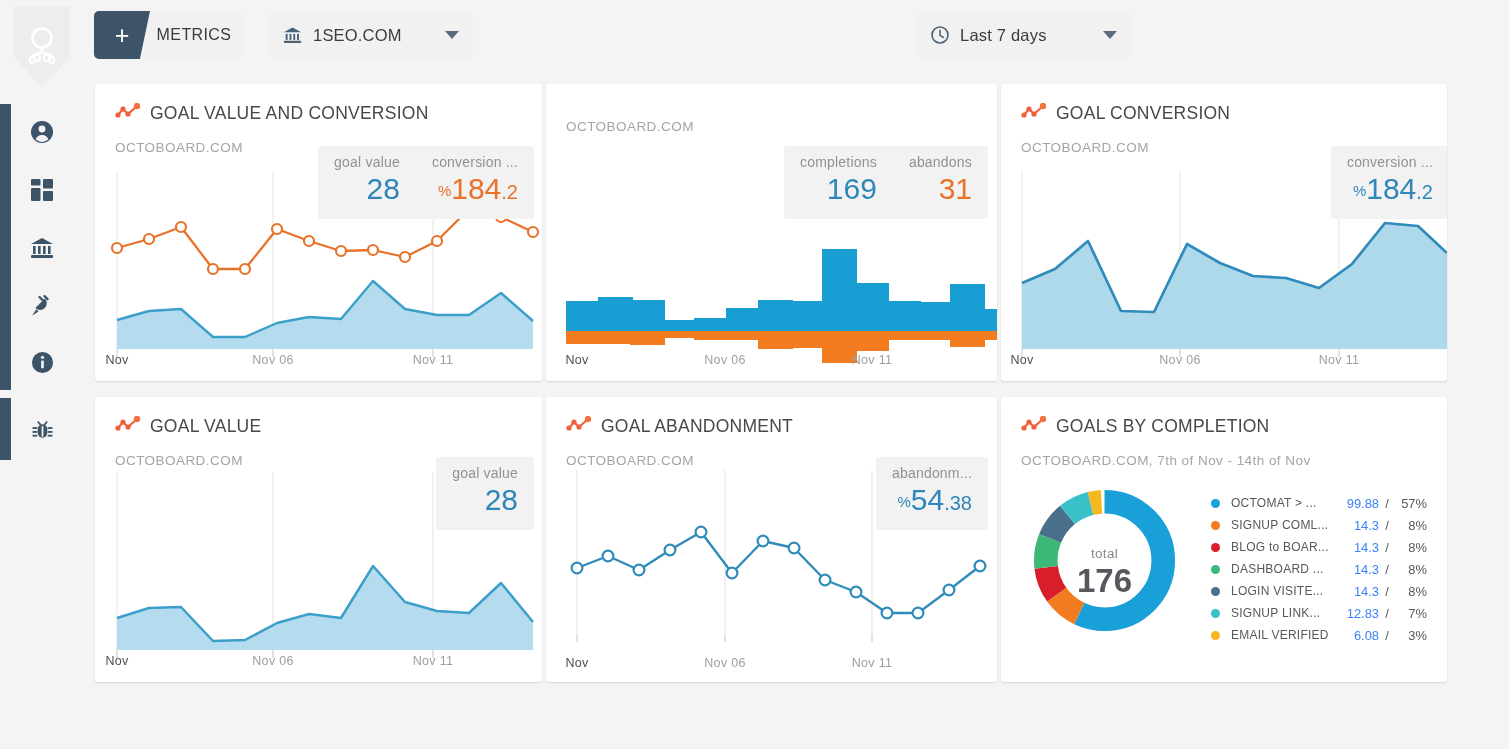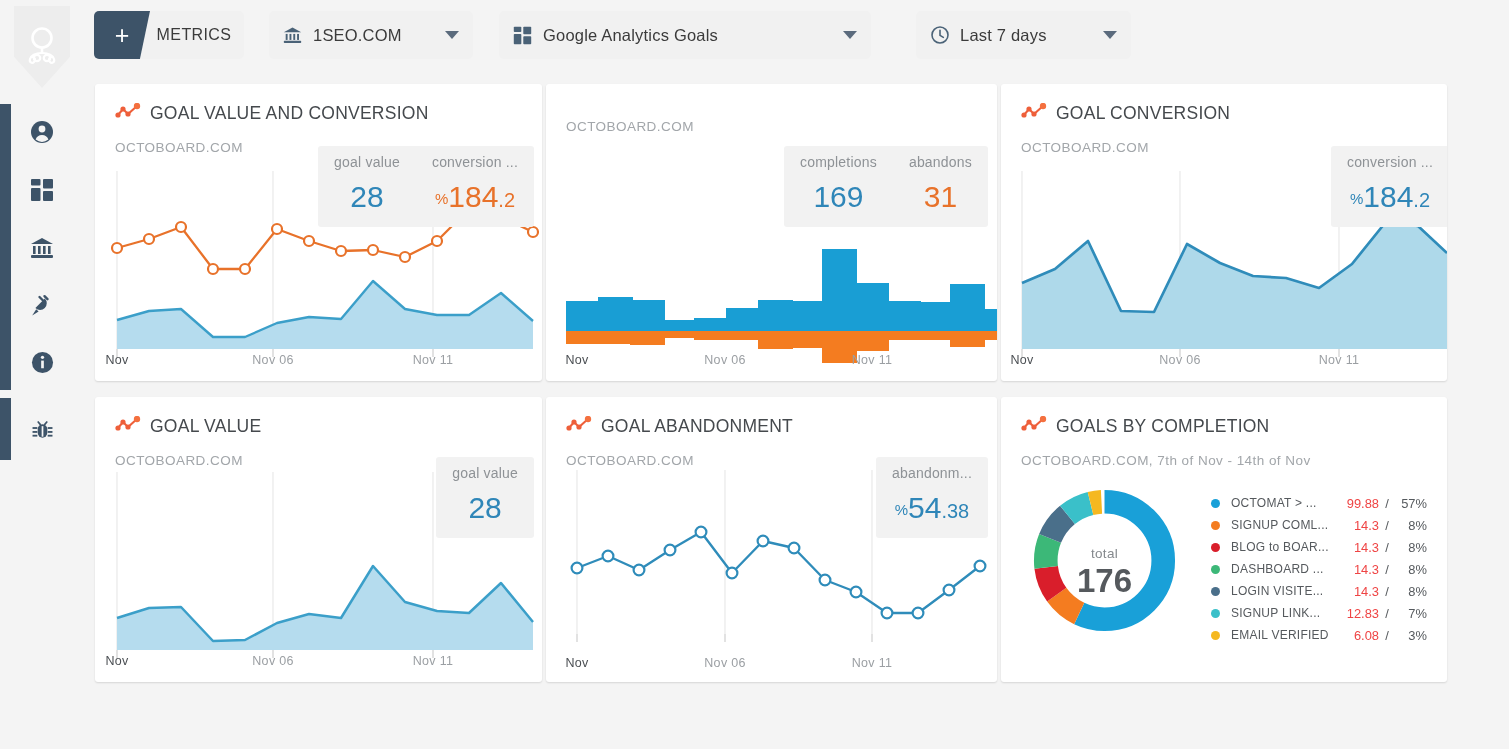--- a/index.html
+++ b/index.html
@@ -111,41 +111,41 @@
   .kpi {
     position: absolute; background: #f2f2f2; border-radius: 3px;
     display: flex; z-index: 4; padding: 8px 0 12px;
   }
   .kpi-cell { padding: 0 16px; text-align: center; }
   .kpi-label {
     font-size: 14px; color: #8e9296; letter-spacing: .2px;
     white-space: nowrap; overflow: hidden; text-overflow: ellipsis;
     max-width: 96px; margin: 0 auto;
   }
-  .kpi-val { font-size: 30px; line-height: 1.16; margin-top: 10px; white-space: nowrap; }
+  .kpi-val { font-size: 30px; line-height: 1.16; margin-top: 2px; white-space: nowrap; text-align: right; }
   .kpi-val .pct { font-size: 15px; vertical-align: 3px; }
   .kpi-val .dec { font-size: 20px; }
   .blue  { color: #2f86b8; }
   .orange{ color: #e8722a; }
 
   
   .donut-wrap { position: absolute; left: 26px; top: 86px; width: 155px; height: 155px; }
   .donut-center { position: absolute; inset: 0; display: flex; flex-direction: column;
                   align-items: center; justify-content: center; }
   .donut-total-label { font-size: 13.5px; color: #85898d; letter-spacing: .3px; margin-top: 24px; }
   .donut-total-val { font-size: 33px; color: #55595d; font-weight: bold; margin-top: 1px; }
 
   .legend { position: absolute; left: 210px; top: 95px; width: 235px; }
   .legend-row { display: flex; align-items: center; height: 22px; }
   .legend-dot { width: 9px; height: 9px; border-radius: 50%; flex: 0 0 9px; }
   .legend-name {
     font-size: 12px; color: #55595d; letter-spacing: .25px; margin-left: 11px;
     width: 106px; white-space: nowrap; overflow: hidden;
   }
-  .legend-num { font-size: 12.9px; color: #ef4444; width: 42px; text-align: right; }
+  .legend-num { font-size: 12.9px; color: #3b82f6; width: 42px; text-align: right; }
   .legend-sep{ font-size: 12.9px; color: #55595d; width: 16px; text-align: center; }
   .legend-pct{ font-size: 12.9px; color: #55595d; width: 32px; text-align: right; }
 </style>
 </head>
 <body>
 
 <div id="app">
 
   <div id="rail">
     <div id="rail-edge-top"></div>
@@ -249,32 +249,20 @@
           <rect x="8.2" y="10" width="2.4" height="7.6"></rect>
           <rect x="13" y="10" width="2.4" height="7.6"></rect>
           <rect x="17.8" y="10" width="2.4" height="7.6"></rect>
           <rect x="1" y="18.6" width="22" height="3" rx="1"></rect>
         </svg>
       </span>
       <span class="txt">1SEO.COM</span>
       <span class="caret"></span>
     </div>
 
-    <div class="ctrl" id="source-ctrl">
-      <span class="ico">
-        <svg width="19" height="19" viewBox="0 0 24 24" fill="#4a6277">
-          <rect x="1" y="1" width="9.5" height="6.5" rx="1"></rect>
-          <rect x="13" y="1" width="10" height="9.5" rx="1"></rect>
-          <rect x="1" y="10" width="9.5" height="13" rx="1"></rect>
-          <rect x="13" y="13" width="10" height="10" rx="1"></rect>
-        </svg>
-      </span>
-      <span class="txt">Google Analytics Goals</span>
-      <span class="caret"></span>
-    </div>
 
     <div class="ctrl" id="range-ctrl">
       <span class="ico">
         <svg width="20" height="20" viewBox="0 0 24 24" fill="none" stroke="#4a6277" stroke-width="1.9">
           <circle cx="12" cy="12" r="9.6"></circle>
           <path d="M12 6.4 V12.4 L16 14.8" stroke-linecap="round"></path>
         </svg>
       </span>
       <span class="txt">Last 7 days</span>
       <span class="caret"></span>

